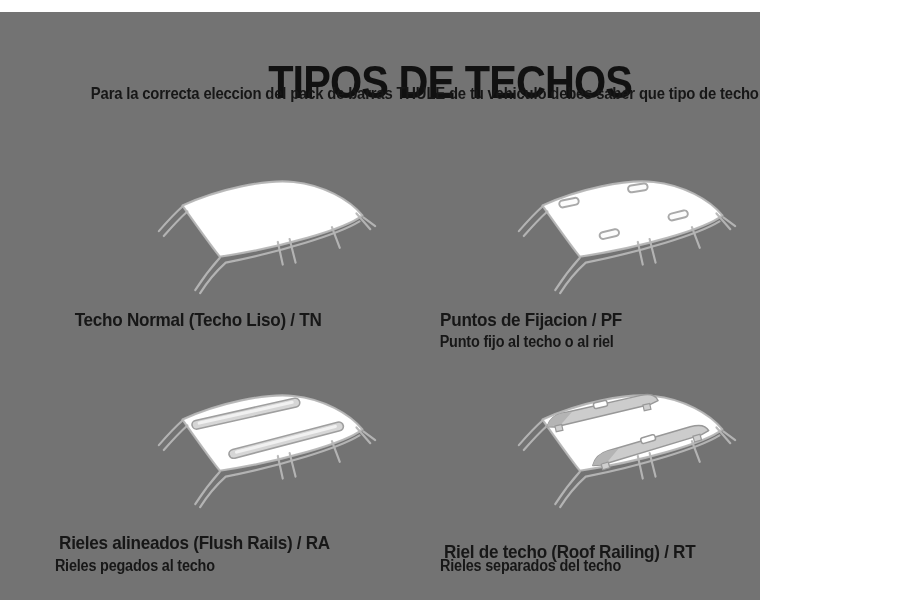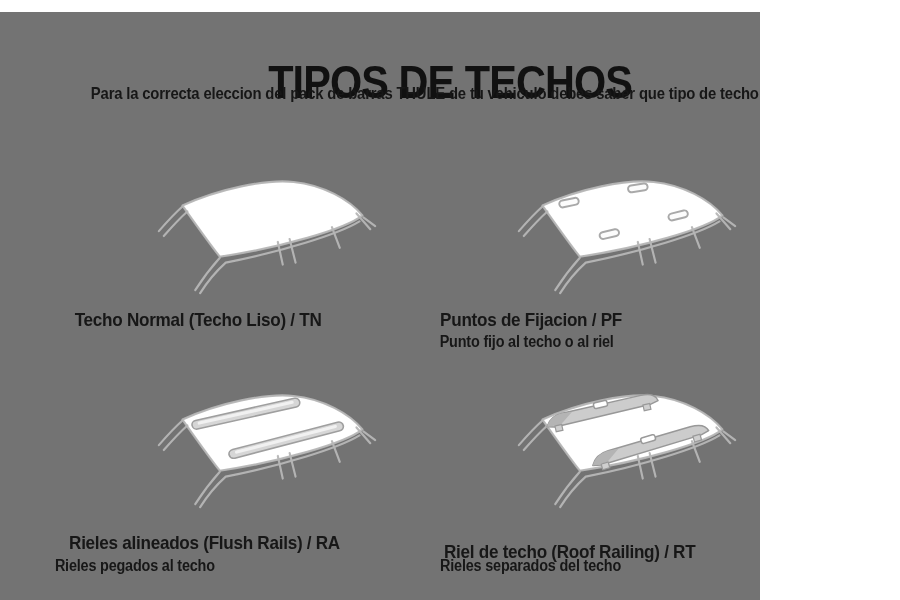--- a/index.html
+++ b/index.html
@@ -94,21 +94,21 @@
     <figcaption class="caption" style="left:430px;top:297px"><span class="squeeze">Puntos de Fijacion / PF</span></figcaption>
     <div class="subcaption" style="left:430px;top:321px"><span class="squeeze">Punto fijo al techo o al riel</span></div>
   </figure>
 
   <figure>
     <svg class="illus" style="left:150px;top:376px" viewBox="0 0 240 132">
       <use href="#roof-base"></use>
       <use href="#flush-rail" transform="translate(97.5,26) rotate(-12.6)"></use>
       <use href="#flush-rail" transform="translate(138.5,53) rotate(-14.6) scale(1.07,1)"></use>
     </svg>
-    <figcaption class="caption" style="left:54px;top:520px"><span class="squeeze">Rieles alineados (Flush Rails) / RA</span></figcaption>
+    <figcaption class="caption" style="left:44px;top:520px"><span class="squeeze">Rieles alineados (Flush Rails) / RA</span></figcaption>
     <div class="subcaption" style="left:46px;top:545px"><span class="squeeze">Rieles pegados al techo</span></div>
   </figure>
 
   <figure>
     <svg class="illus" style="left:510px;top:376px" viewBox="0 0 240 132">
       <use href="#roof-base"></use>
       <use href="#raised-rail" transform="translate(94,25.5) rotate(-12.8)"></use>
       <use href="#raised-rail" transform="translate(143,60.5) rotate(-16.3) scale(1.06,1)"></use>
     </svg>
     <figcaption class="caption" style="left:430px;top:529px"><span class="squeeze">Riel de techo (Roof Railing) / RT</span></figcaption>

